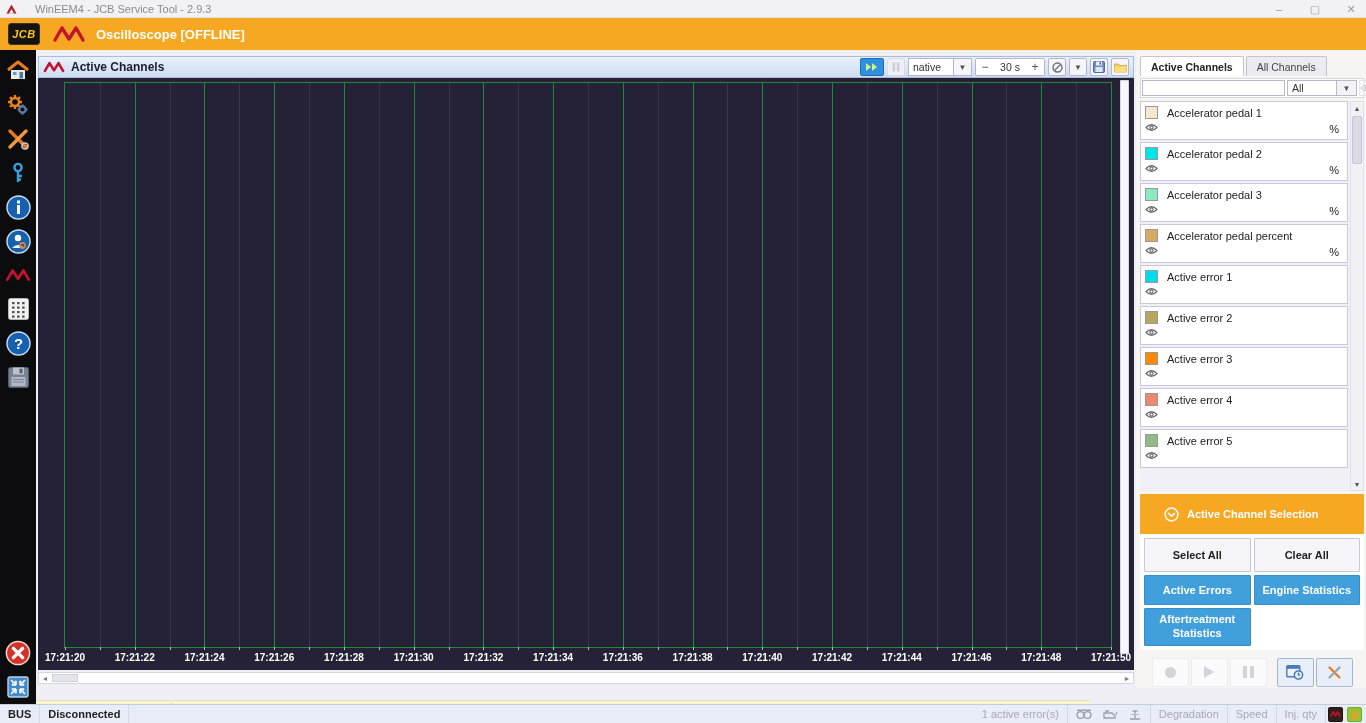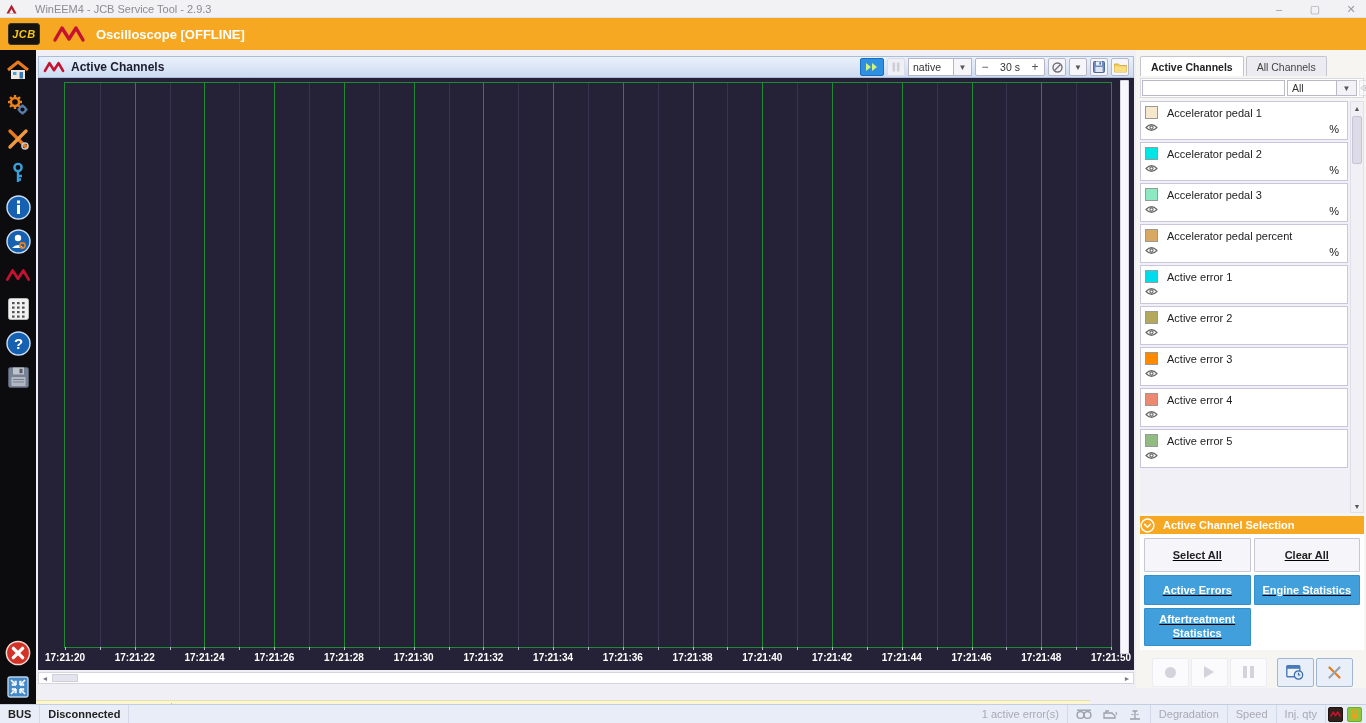--- a/index.html
+++ b/index.html
@@ -71,23 +71,23 @@
   .ch-row { height:39px; background:#fff; border:1px solid #c9c7de; margin-bottom:2px; position:relative; cursor:pointer; }
   .ch-row .swatch { position:absolute; left:4px; top:4px; width:13px; height:13px; border:1px solid #999; }
   .ch-row .ch-name { position:absolute; left:26px; top:5px; font-size:11px; color:#222; }
   .ch-row .eye { position:absolute; left:4px; bottom:3px; }
   .ch-row .ch-unit { position:absolute; right:8px; bottom:4px; font-size:11px; color:#222; }
   .list-scroll { position:absolute; right:0; top:0; bottom:0; width:14px; background:#f0f0f5; border:1px solid #e0e0ea; }
   .list-scroll .sarr { position:absolute; left:0; right:0; height:12px; font-size:7px; color:#555; display:flex; align-items:center; justify-content:center; cursor:pointer; }
   .list-scroll .sarr.up { top:0; } .list-scroll .sarr.down { bottom:0; }
   .list-scroll .sthumb { position:absolute; left:1px; right:1px; top:14px; height:48px; background:#dddbe8; border:1px solid #c6c4d6; border-radius:2px; }
 
-  .sel-header { height:18px; background:#f7a823; display:flex; align-items:center; gap:8px; padding-left:0; margin-top:3px; cursor:pointer; }
+  .sel-header { height:40px; background:#f7a823; display:flex; align-items:center; gap:8px; padding-left:24px; margin-top:3px; cursor:pointer; }
   .sel-header .sh-label { color:#fff; font-size:11px; font-weight:bold; }
-  .sel-buttons { background:#fff; padding:4px; display:grid; grid-template-columns:1fr 1fr; gap:3px;text-decoration:underline; }
+  .sel-buttons { background:#fff; padding:4px; display:grid; grid-template-columns:1fr 1fr; gap:3px; }
   .btn { display:flex; align-items:center; justify-content:center; text-align:center; font-size:11px; cursor:pointer; border-radius:1px; }
   .btn.light { background:#f6f5f9; border:1px solid #c6c6d4; color:#222; height:34px; font-weight:bold; }
   .btn.blue { background:#41a0dc; border:1px solid #3390cc; color:#fff; height:30px; font-weight:bold; }
   .btn.tall { height:38px; line-height:1.25; }
 
   .playback { height:38px; display:flex; align-items:center; justify-content:center; gap:2px; padding-top:6px; }
   .pbtn { width:37px; height:29px; display:flex; align-items:center; justify-content:center; gap:3px; border:1px solid #ececf2; background:#fbfbfd; border-radius:2px; }
   .pbtn.on { border:1px solid #9fb6d4; background:#e9eff8; cursor:pointer; }
   .pbtn.first-on { margin-left:8px; }
   .rec-dot { width:11px; height:11px; border-radius:50%; background:#d3d3dc; }

